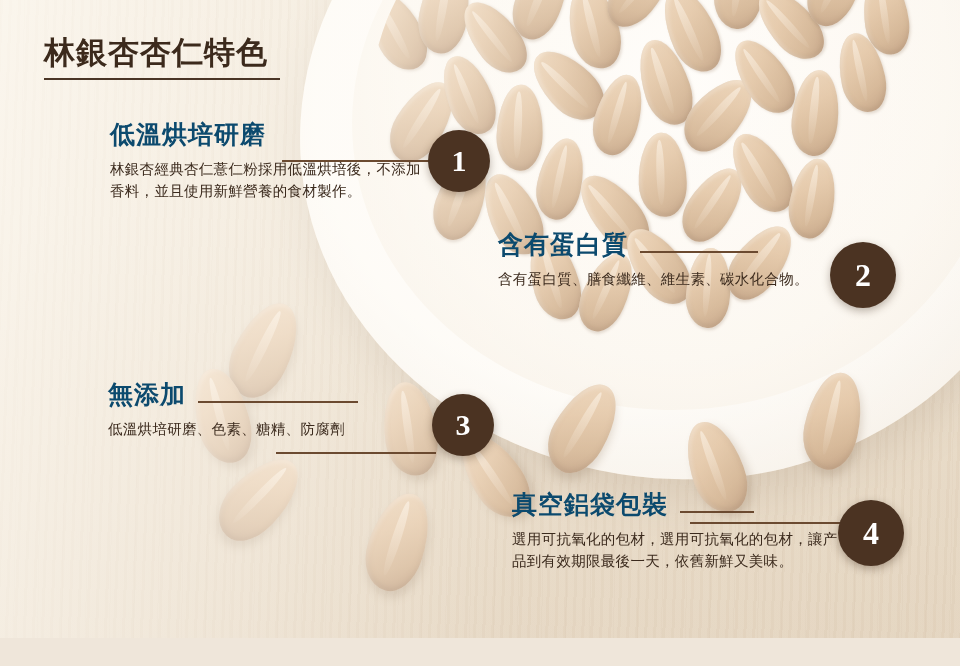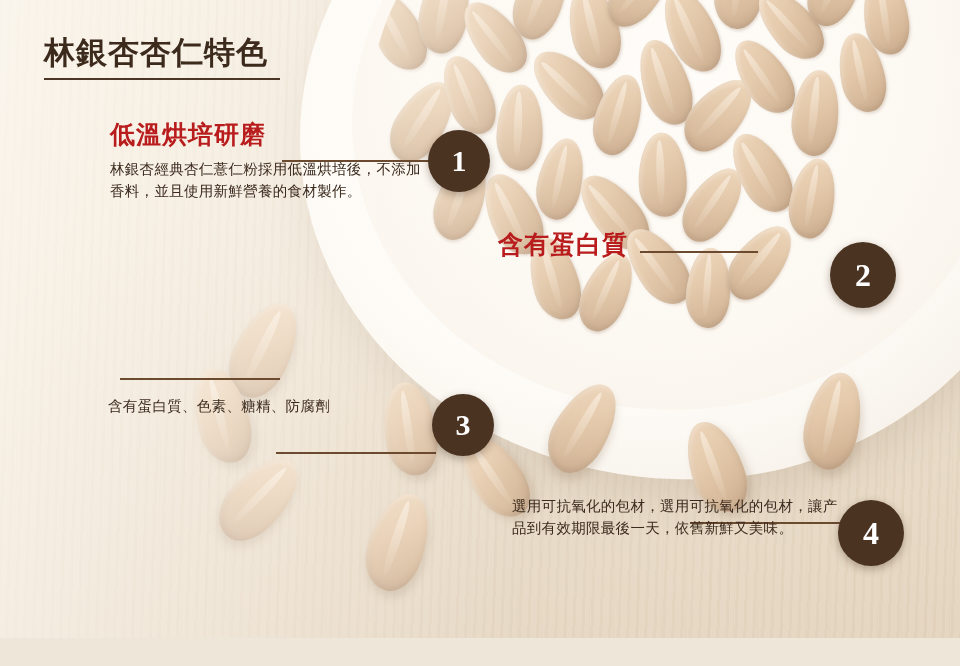--- a/index.html
+++ b/index.html
@@ -109,21 +109,21 @@
     position:absolute; left:44px; top:78px;
     width:236px; height:2px; background:#4a3526;
   }
 
   .feature { position:absolute; }
   .feat-head {
     display:flex; align-items:flex-end;
     white-space:nowrap;
   }
   .feat-title {
-    font-size:25px; color:#b91c1c; font-weight:bold;
+    font-size:25px; color:#0c4a6e; font-weight:bold;
     letter-spacing:1px;
   }
   .feat-line {
     height:2px; background:#6b4a30; margin-bottom:8px;
   }
   .feat-body {
     margin-top:7px;
     font-size:14.5px; line-height:1.55; color:#3b2a1d;
     letter-spacing:0.3px;
   }
@@ -235,30 +235,36 @@
       </div>
       <div class="feat-body">林銀杏經典杏仁薏仁粉採用低溫烘培後，不添加香料，並且使用新鮮營養的食材製作。</div>
     </div>
     <div class="badge" id="badge-1">1</div>
 
     <div class="feature" id="feature-2">
       <div class="feat-head">
         <span class="feat-title">含有蛋白質</span>
         <span class="feat-line"></span>
       </div>
+      <div class="feat-body">含有蛋白質、膳食纖維、維生素、碳水化合物。</div>
     </div>
     <div class="badge lg" id="badge-2">2</div>
 
     <div class="feature" id="feature-3">
       <div class="feat-head">
-        <span class="feat-line"></span>
-      </div>
-      <div class="feat-body">含有蛋白質、色素、糖精、防腐劑</div>
+        <span class="feat-title">無添加</span>
+        <span class="feat-line"></span>
+      </div>
+      <div class="feat-body">低溫烘培研磨、色素、糖精、防腐劑</div>
     </div>
     <div class="badge" id="badge-3">3</div>
 
     <div class="feature" id="feature-4">
+      <div class="feat-head">
+        <span class="feat-title">真空鋁袋包裝</span>
+        <span class="feat-line"></span>
+      </div>
       <div class="feat-body">選用可抗氧化的包材，選用可抗氧化的包材，讓产品到有效期限最後一天，依舊新鮮又美味。</div>
     </div>
     <div class="badge lg" id="badge-4">4</div>
 
   </div>
 </div>
 
 </body></html>

